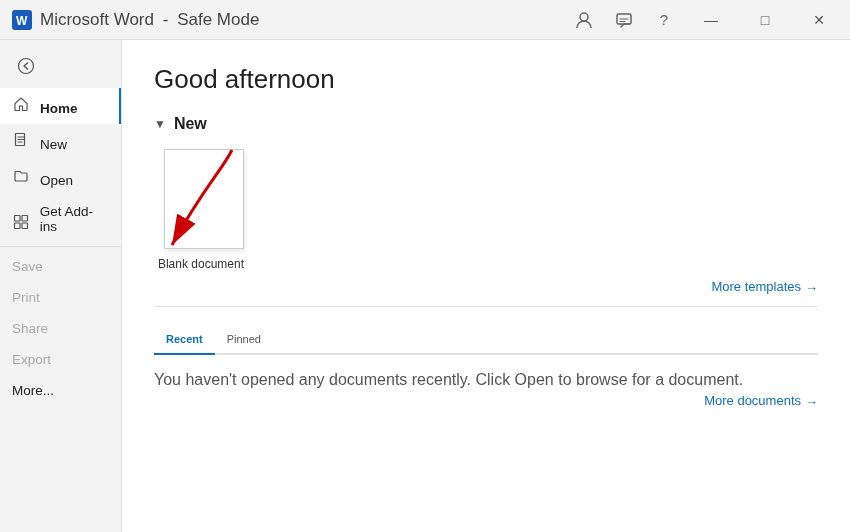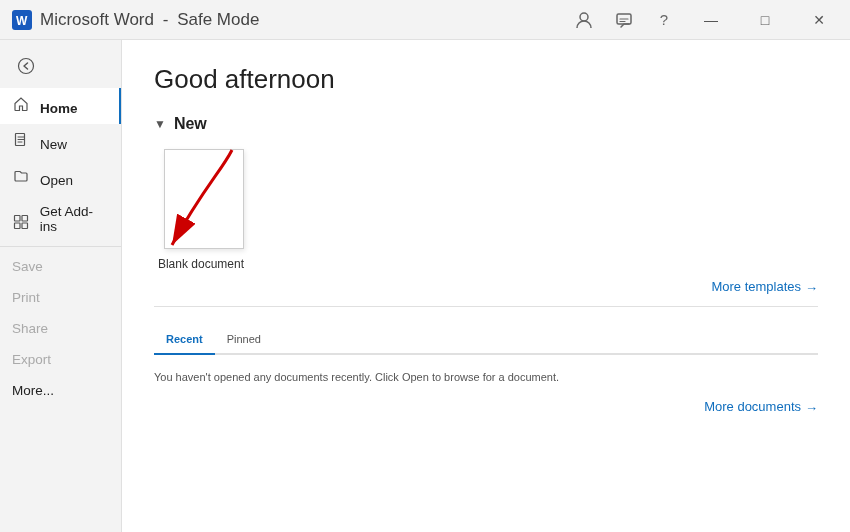--- a/index.html
+++ b/index.html
@@ -222,23 +222,23 @@
       border-bottom: 2px solid transparent;
       margin-bottom: -2px;
     }
     .tab.active {
       color: #106ebe;
       font-weight: 600;
       border-bottom: 2px solid #106ebe;
     }
 
     .empty-state {
-      font-size: 11px;
-      color: #555;
-      margin-bottom: 16px;
+      font-size: 16px;
+      color: #555;
+      margin-bottom: 4px;
     }
 
     .more-docs-row {
       display: flex;
       justify-content: flex-end;
     }
 
     
     .arrow-overlay {
       position: absolute;

